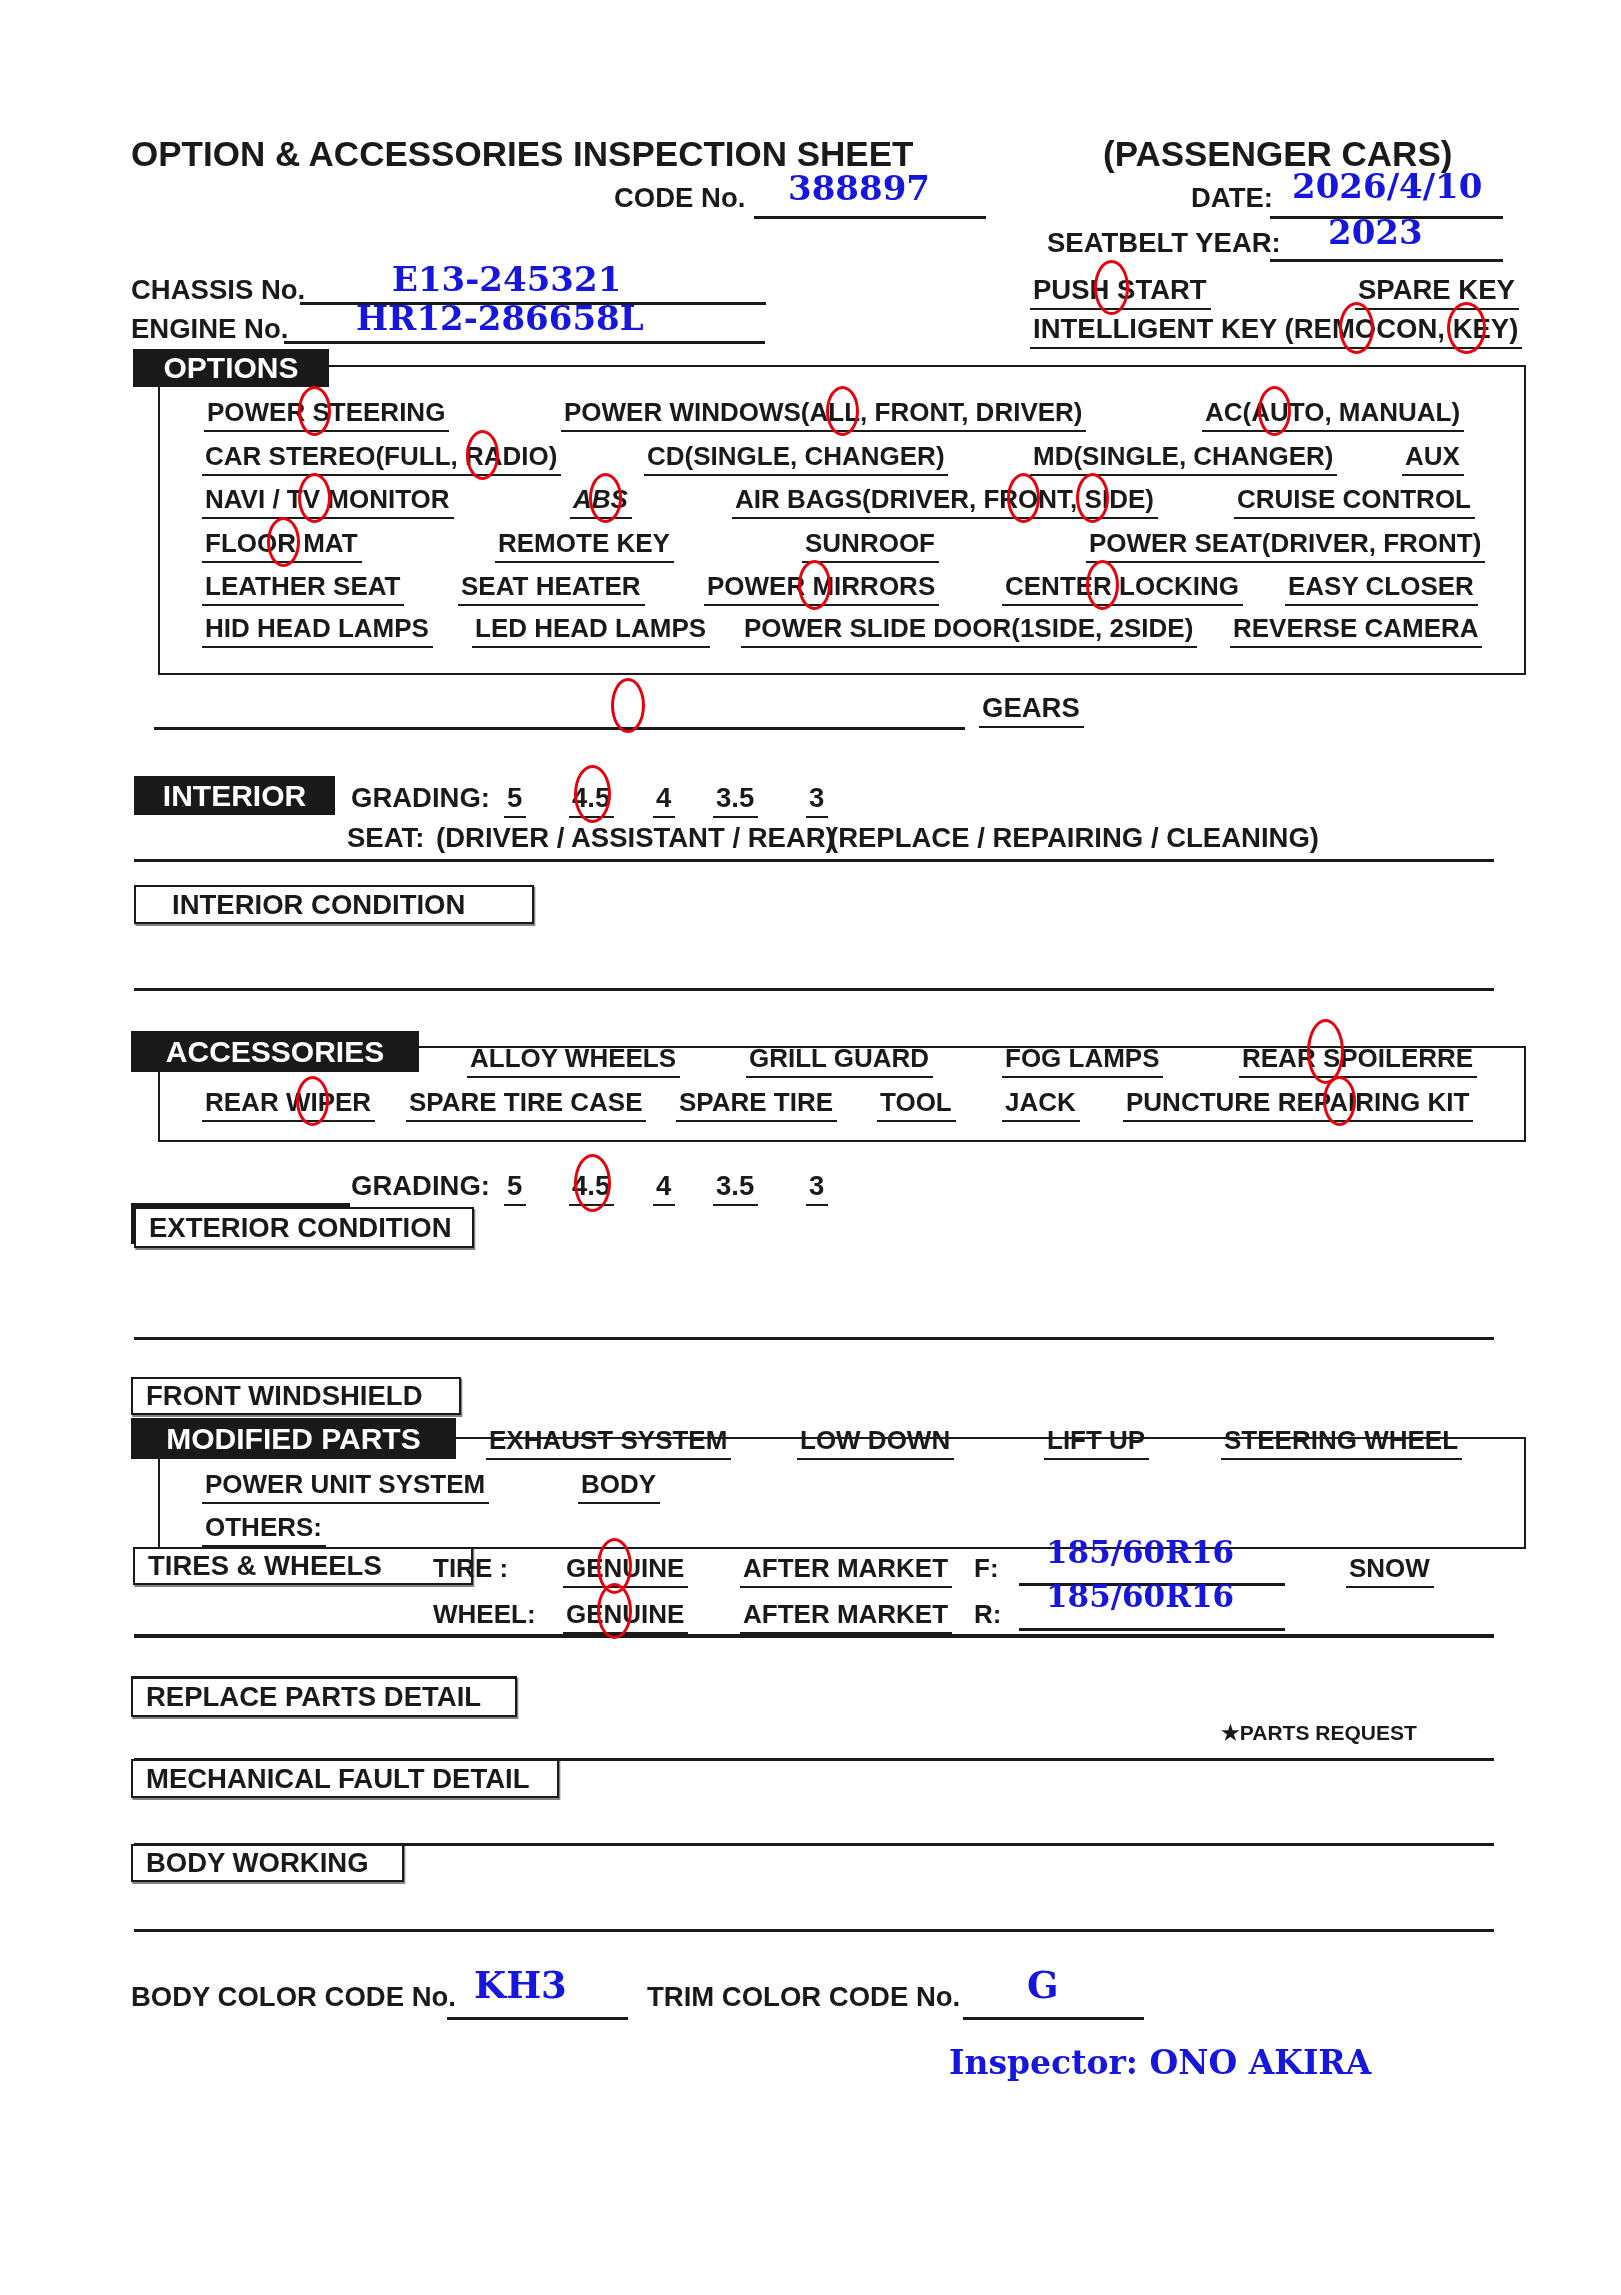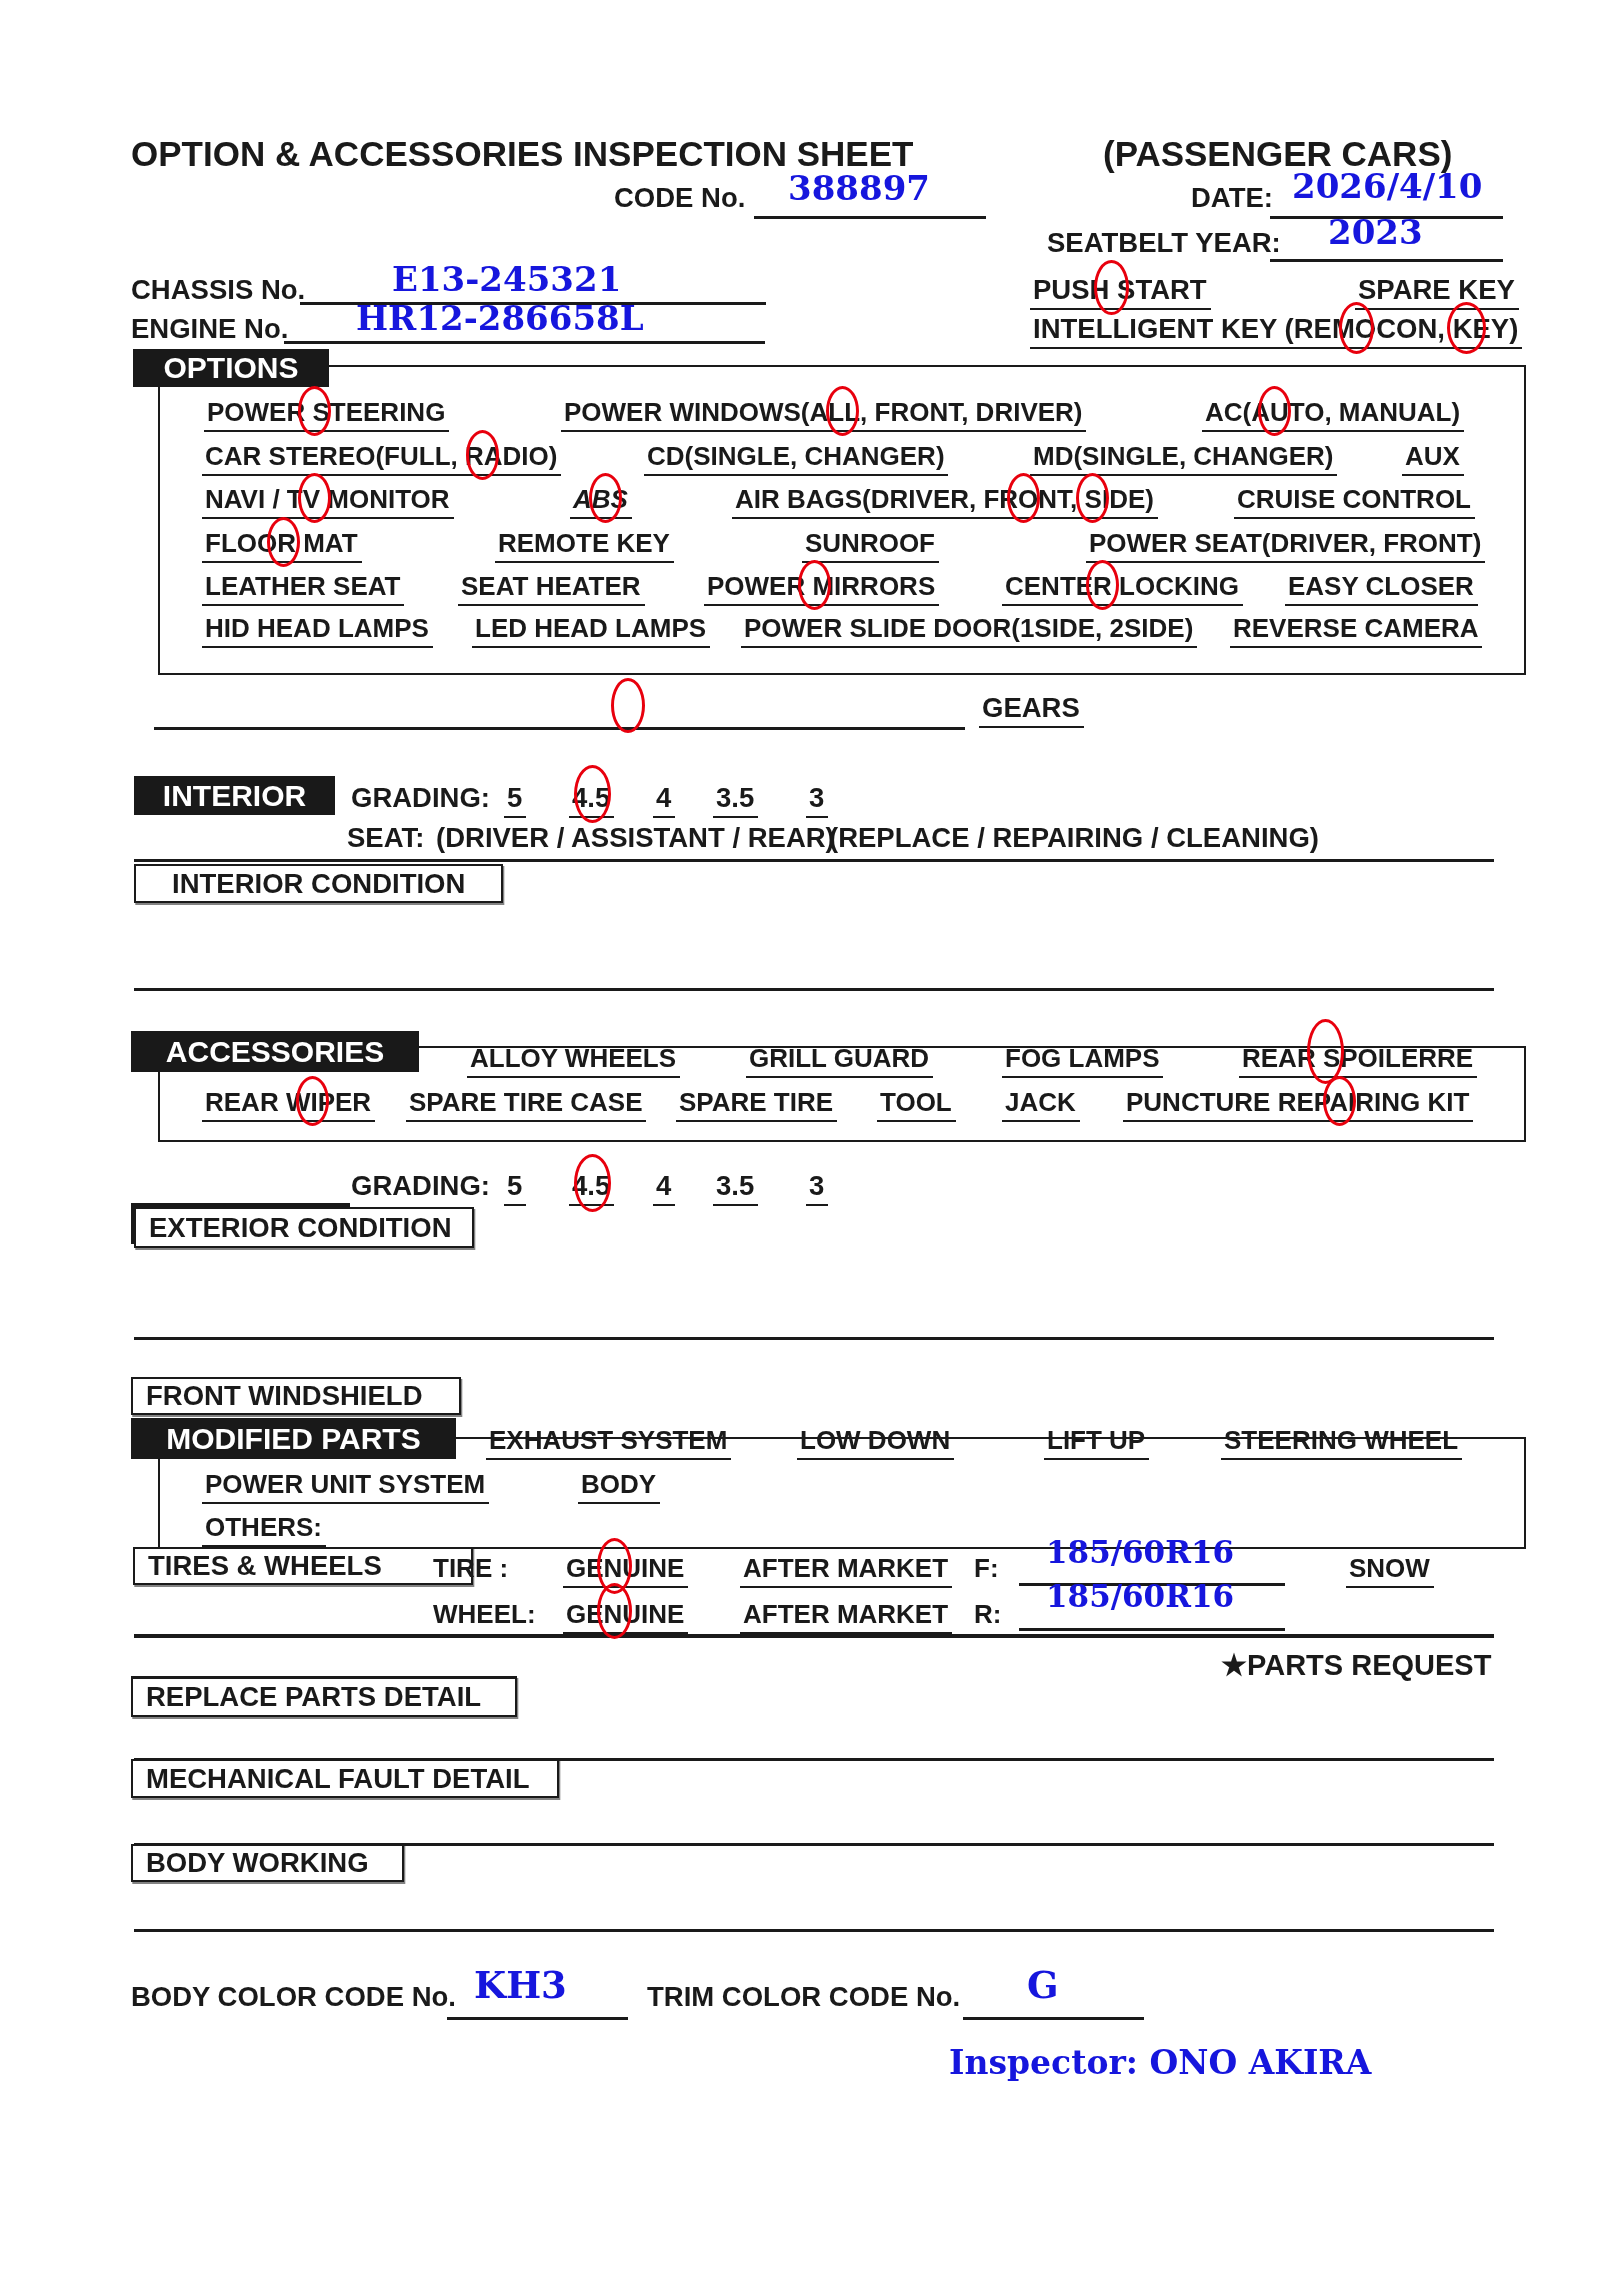--- a/index.html
+++ b/index.html
@@ -104,21 +104,21 @@
   <div class="blackbox" style="left:134px;top:776px;width:201px;height:39px;">INTERIOR</div>
   <div class="t" style="left:351px;top:783px;">GRADING:</div>
   <div class="t" style="left:507px;top:783px;"><span class="u">5</span></div>
   <div class="t" style="left:572px;top:783px;"><span class="u">4.5</span></div>
   <div class="t" style="left:656px;top:783px;"><span class="u">4</span></div>
   <div class="t" style="left:716px;top:783px;"><span class="u">3.5</span></div>
   <div class="t" style="left:809px;top:783px;"><span class="u">3</span></div>
   <div class="t" style="left:347px;top:823px;">SEAT:</div>
   <div class="t" style="left:436px;top:823px;">(DRIVER / ASSISTANT / REAR)</div>
   <div class="t" style="left:829px;top:823px;">(REPLACE / REPAIRING / CLEANING)</div>
-  <div class="whitebox" style="left:134px;top:864px;width:369px;height:39px;padding-left:36px;">INTERIOR CONDITION</div>
+  <div class="whitebox" style="left:134px;top:885px;width:400px;height:39px;padding-left:36px;">INTERIOR CONDITION</div>
 
   <div class="blackbox" style="left:131px;top:1031px;width:288px;height:41px;">ACCESSORIES</div>
   <div class="t opt" style="left:470px;top:1044px;"><span class="u">ALLOY WHEELS</span></div>
   <div class="t opt" style="left:749px;top:1044px;"><span class="u">GRILL GUARD</span></div>
   <div class="t opt" style="left:1005px;top:1044px;"><span class="u">FOG LAMPS</span></div>
   <div class="t opt" style="left:1242px;top:1044px;"><span class="u">REAR SPOILERRE</span></div>
   <div class="t opt" style="left:205px;top:1088px;"><span class="u">REAR WIPER</span></div>
   <div class="t opt" style="left:409px;top:1088px;"><span class="u">SPARE TIRE CASE</span></div>
   <div class="t opt" style="left:679px;top:1088px;"><span class="u">SPARE TIRE</span></div>
   <div class="t opt" style="left:880px;top:1088px;"><span class="u">TOOL</span></div>
@@ -154,21 +154,21 @@
   <div class="vline" style="left:1019px;top:1583px;width:266px;"></div>
   <div class="t opt" style="left:1349px;top:1554px;"><span class="u">SNOW</span></div>
   <div class="t opt" style="left:433px;top:1600px;">WHEEL:</div>
   <div class="t opt" style="left:566px;top:1600px;"><span class="u">GENUINE</span></div>
   <div class="t opt" style="left:743px;top:1600px;"><span class="u">AFTER MARKET</span></div>
   <div class="t opt" style="left:974px;top:1600px;">R:</div>
   <div class="blue" style="left:1046px;top:1581px;font-size:31px;">185/60R16</div>
   <div class="vline" style="left:1019px;top:1628px;width:266px;"></div>
 
   <div class="whitebox" style="left:131px;top:1676px;width:386px;height:41px;border-top-width:3.3px;">REPLACE PARTS DETAIL</div>
-  <div class="t" style="left:1221px;top:1650px;font-size:29px;"><span>★</span><span>PARTS REQUEST</span></div>
+  <div class="t" style="left:1221px;top:1721px;font-size:21px;"><span>★</span><span>PARTS REQUEST</span></div>
   <div class="whitebox" style="left:131px;top:1759px;width:428px;height:39px;">MECHANICAL FAULT DETAIL</div>
   <div class="whitebox" style="left:131px;top:1844px;width:273px;height:38px;">BODY WORKING</div>
 
   <div class="t" style="left:131px;top:1982px;">BODY COLOR CODE No.</div>
   <div class="blue" style="left:474px;top:1967px;font-size:37px;">KH3</div>
   <div class="vline" style="left:447px;top:2017px;width:181px;"></div>
   <div class="t" style="left:647px;top:1982px;">TRIM COLOR CODE No.</div>
   <div class="blue" style="left:1027px;top:1967px;font-size:37px;">G</div>
   <div class="vline" style="left:963px;top:2017px;width:181px;"></div>
   <div class="blue" style="left:949px;top:2046px;font-size:33px;">Inspector: ONO AKIRA</div>

